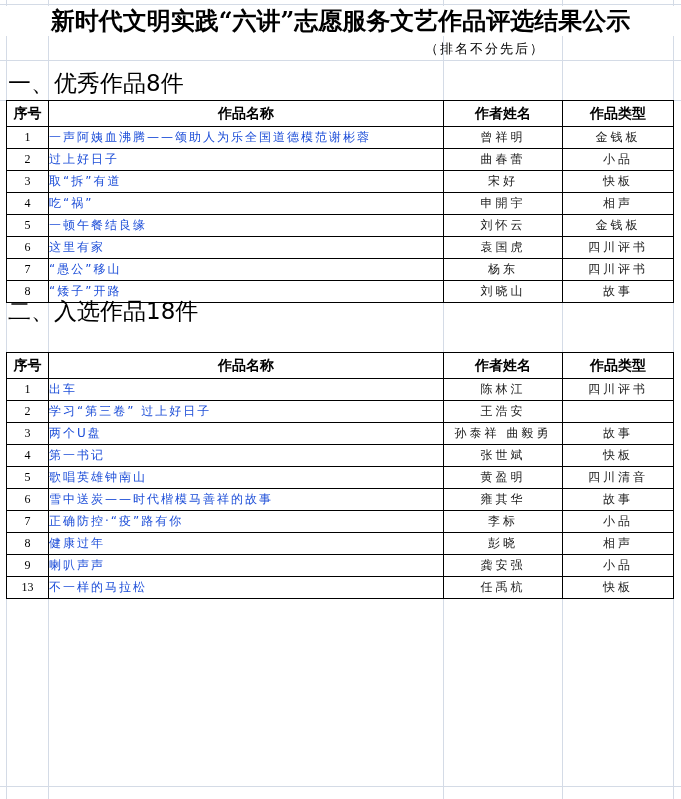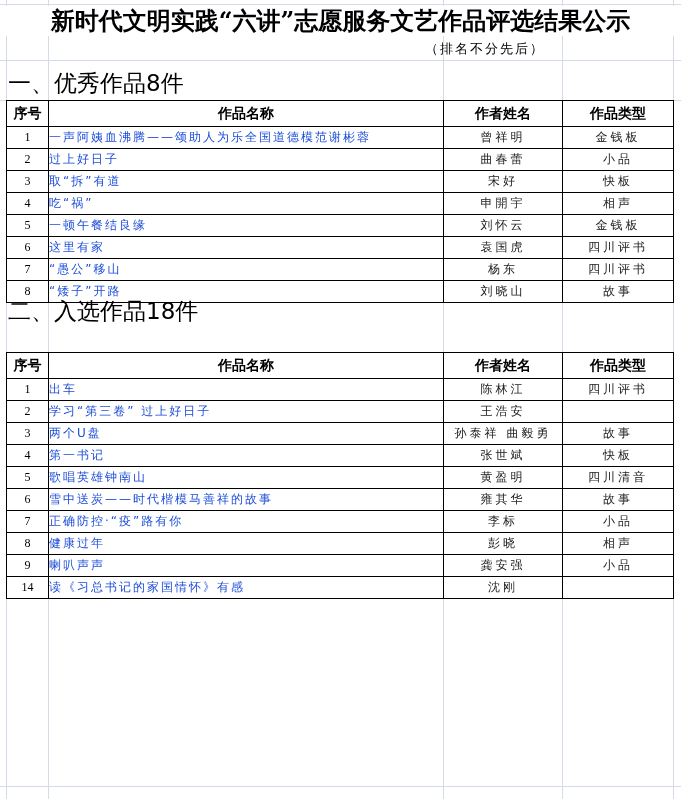--- a/index.html
+++ b/index.html
@@ -201,19 +201,19 @@
         <td class="author">彭晓</td>
         <td class="type">相声</td>
       </tr>
       <tr>
         <td class="seq">9</td>
         <td class="name">喇叭声声</td>
         <td class="author">龚安强</td>
         <td class="type">小品</td>
       </tr>
       <tr>
-        <td class="seq">14</td>
-        <td class="name">读《习总书记的家国情怀》有感</td>
-        <td class="author">沈刚</td>
-        <td class="type"></td>
+        <td class="seq">13</td>
+        <td class="name">不一样的马拉松</td>
+        <td class="author">任禹杭</td>
+        <td class="type">快板</td>
       </tr>
     </tbody>
 </table>
 
 </body></html>

